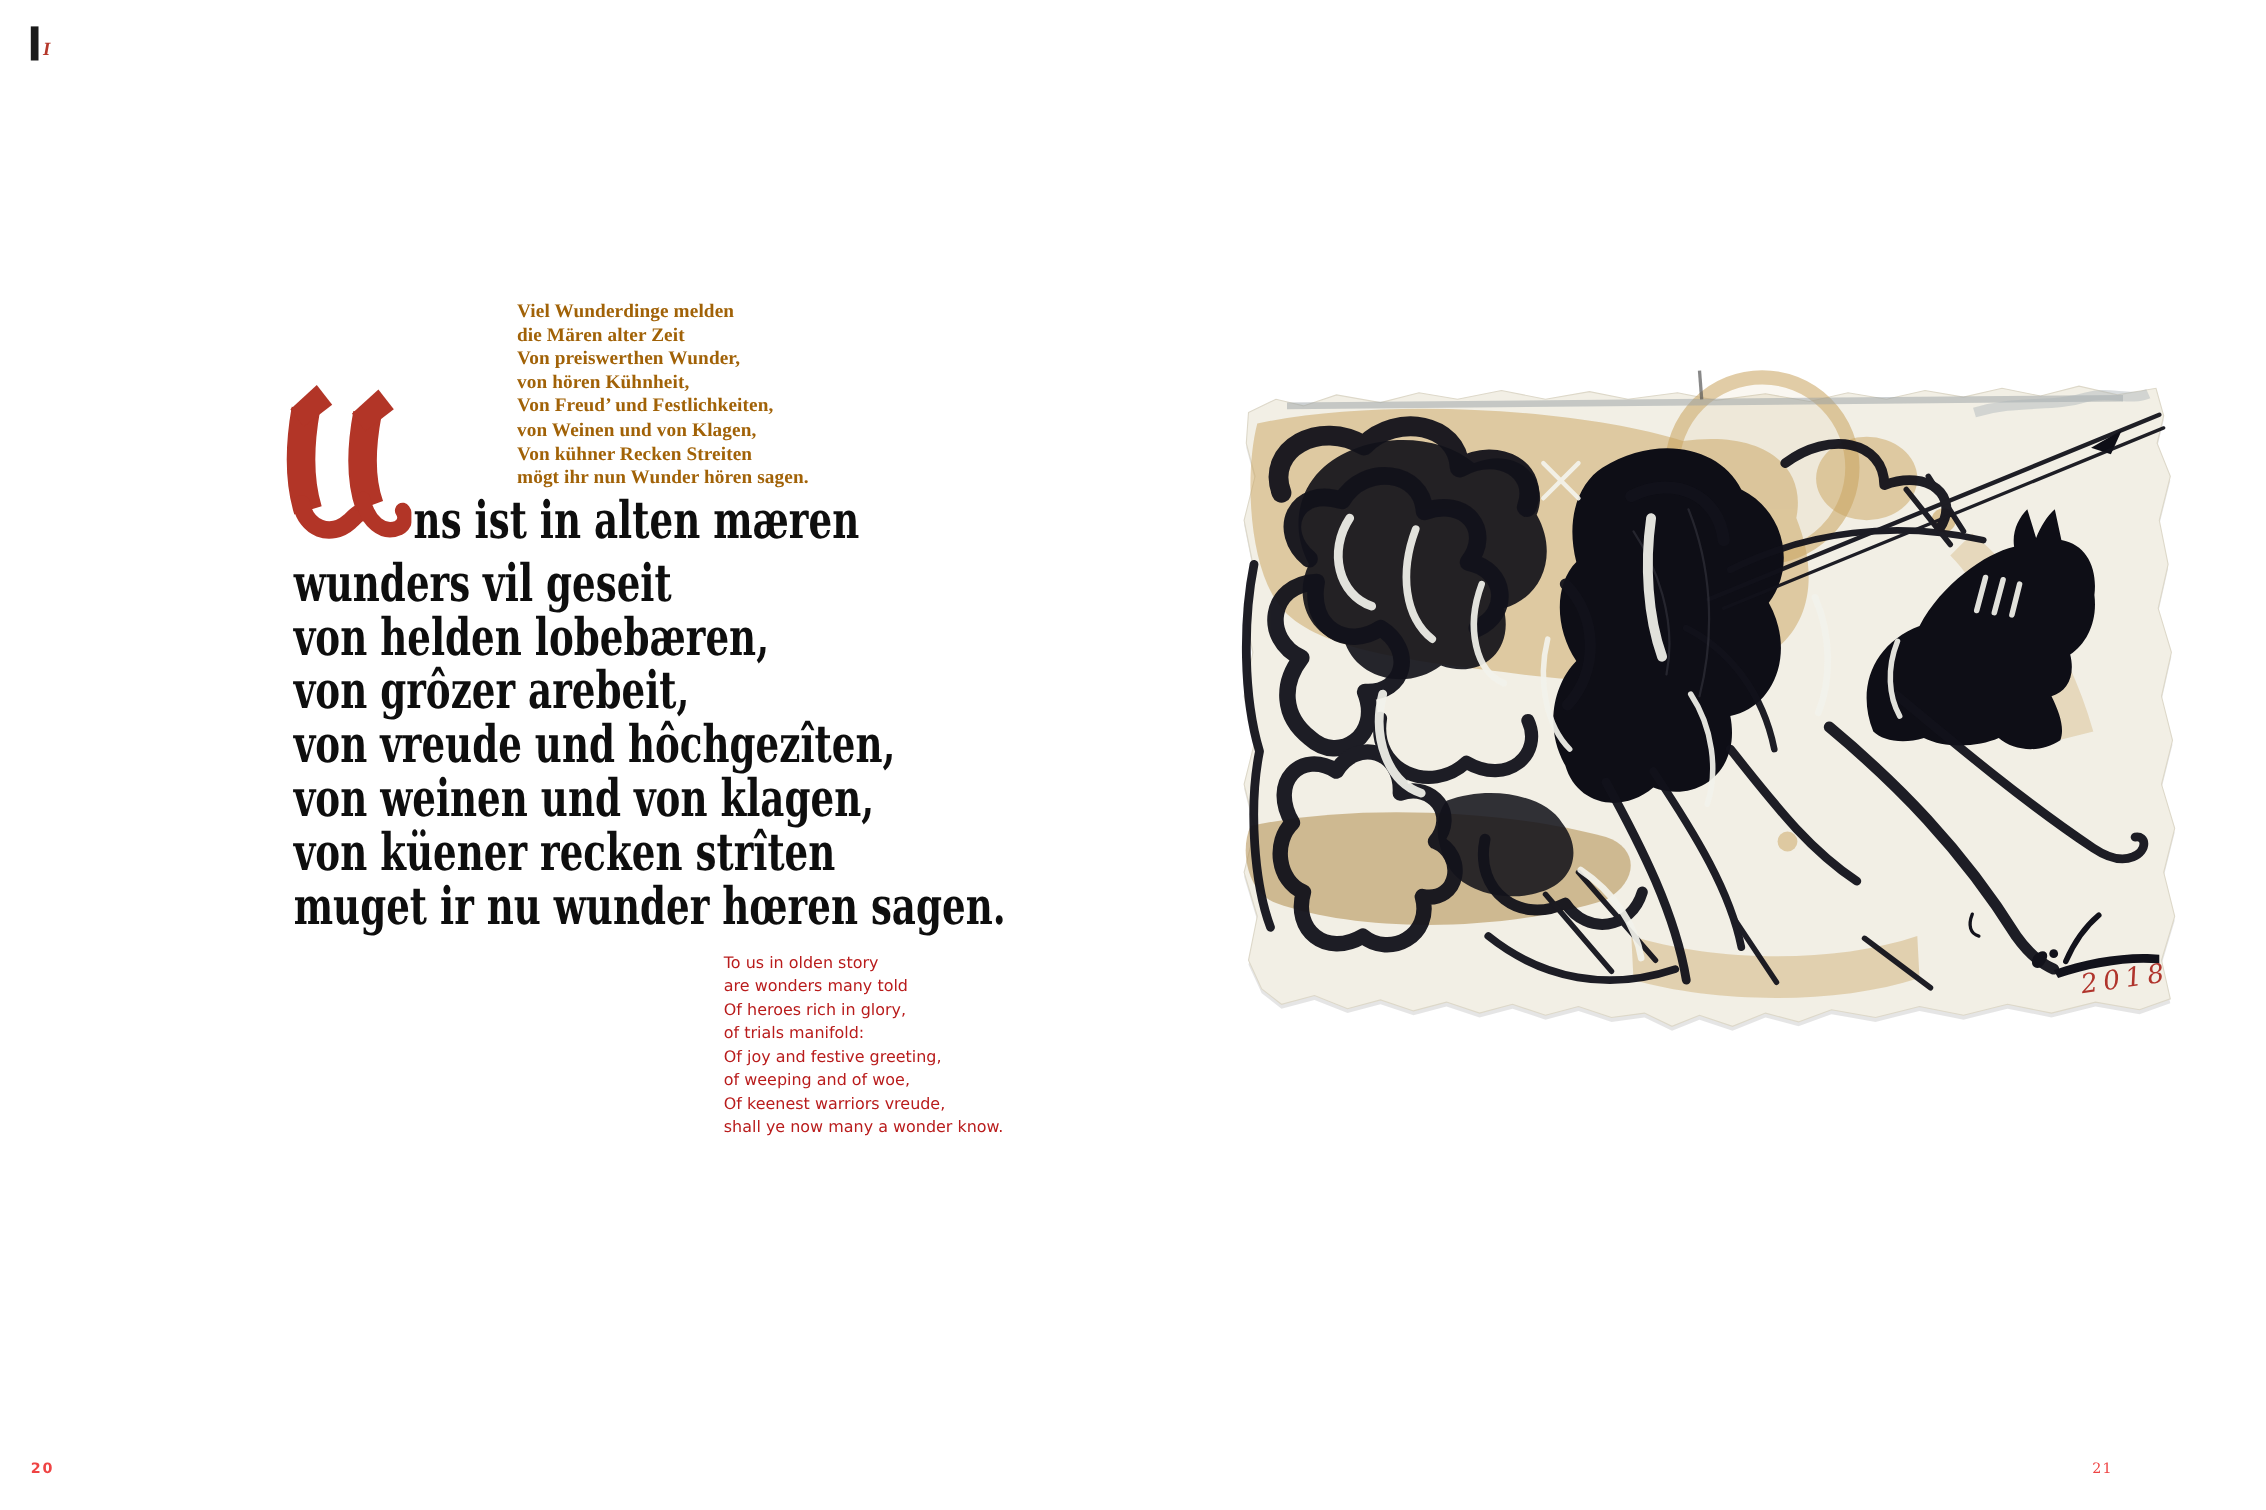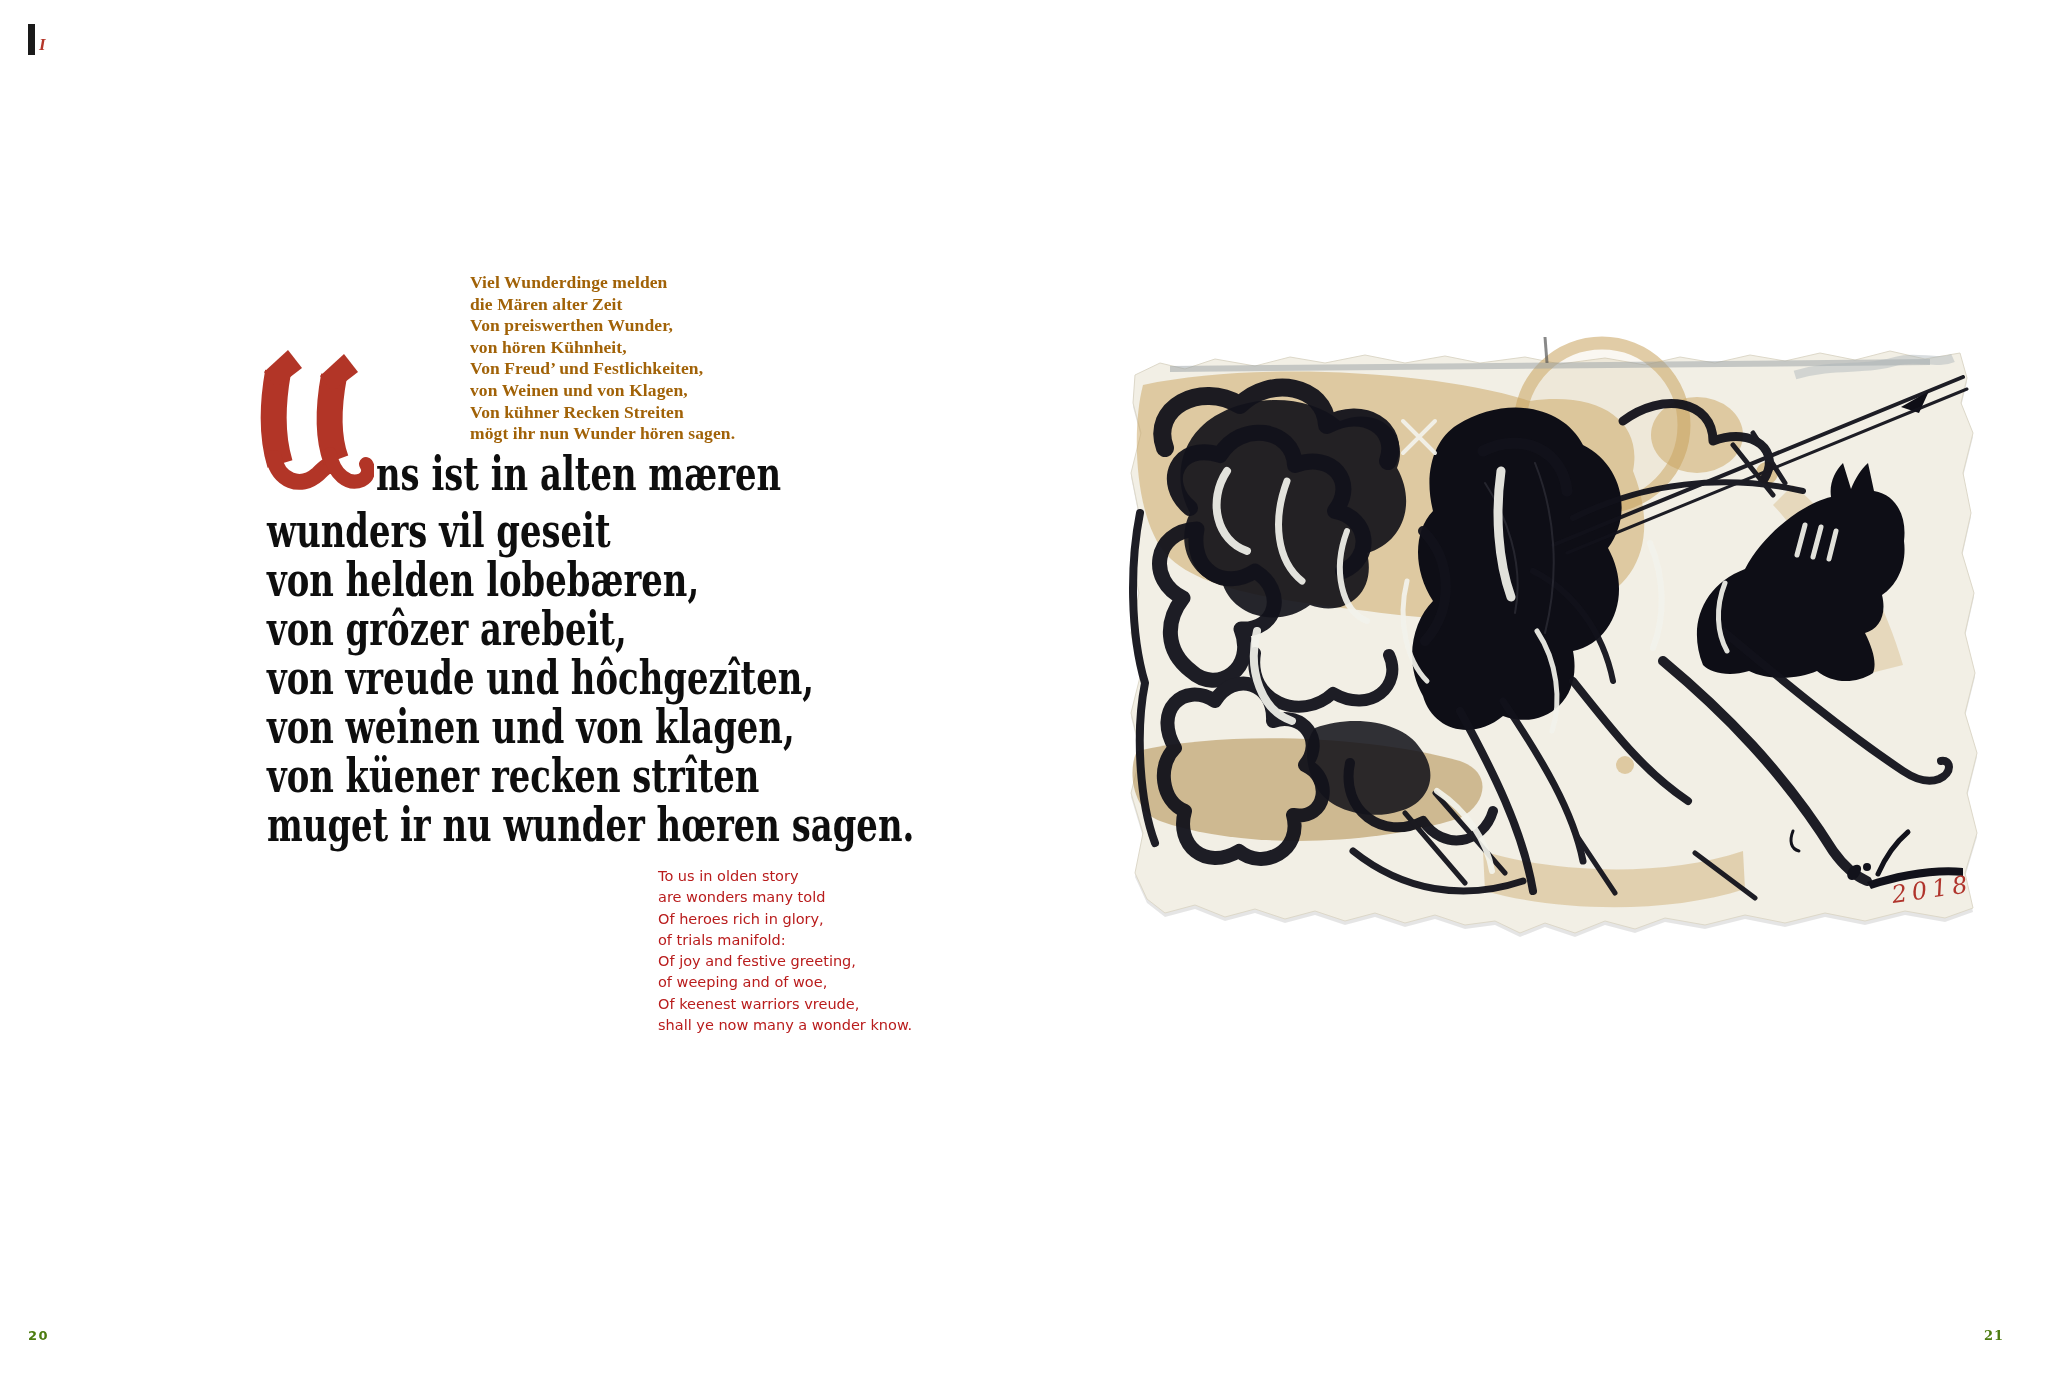--- a/index.html
+++ b/index.html
@@ -18,23 +18,23 @@
   .visually-hidden{position:absolute;opacity:0;font-size:0;line-height:0;}
 
   
   .mhg-first-line{position:absolute;left:376px;top:450px;font-family:"DejaVu Serif",serif;font-weight:700;font-size:47px;line-height:47px;color:#0e0e0e;transform:scaleX(0.72);transform-origin:0 0;white-space:nowrap;}
   .mhg-block{position:absolute;left:267px;top:506px;font-family:"DejaVu Serif",serif;font-weight:700;font-size:47px;line-height:49px;color:#0e0e0e;transform:scaleX(0.72);transform-origin:0 0;white-space:nowrap;}
 
   
   .english-poem{position:absolute;left:658px;top:866px;font-family:"DejaVu Sans",sans-serif;font-size:14.5px;line-height:21.3px;color:#b91c1c;}
 
   
-  .page-number{position:absolute;top:1328px;font-size:13px;color:#4d7c0f;}
+  .page-number{position:absolute;top:1328px;font-size:13px;color:#ef4444;}
   .pn-left{left:28px;font-family:"DejaVu Sans",sans-serif;font-weight:700;letter-spacing:1.5px;}
-  .pn-right{left:1984px;font-family:"DejaVu Serif",serif;font-weight:700;letter-spacing:1px;}
+  .pn-right{left:1902px;font-family:"DejaVu Serif",serif;font-weight:400;letter-spacing:1px;}
 
   
   .artwork{position:absolute;left:1105px;top:333px;width:890px;height:613px;margin:0;}
   .artwork svg{display:block;width:890px;height:613px;}
 </style>
 </head>
 <body>
 
 <div class="spread">
 

